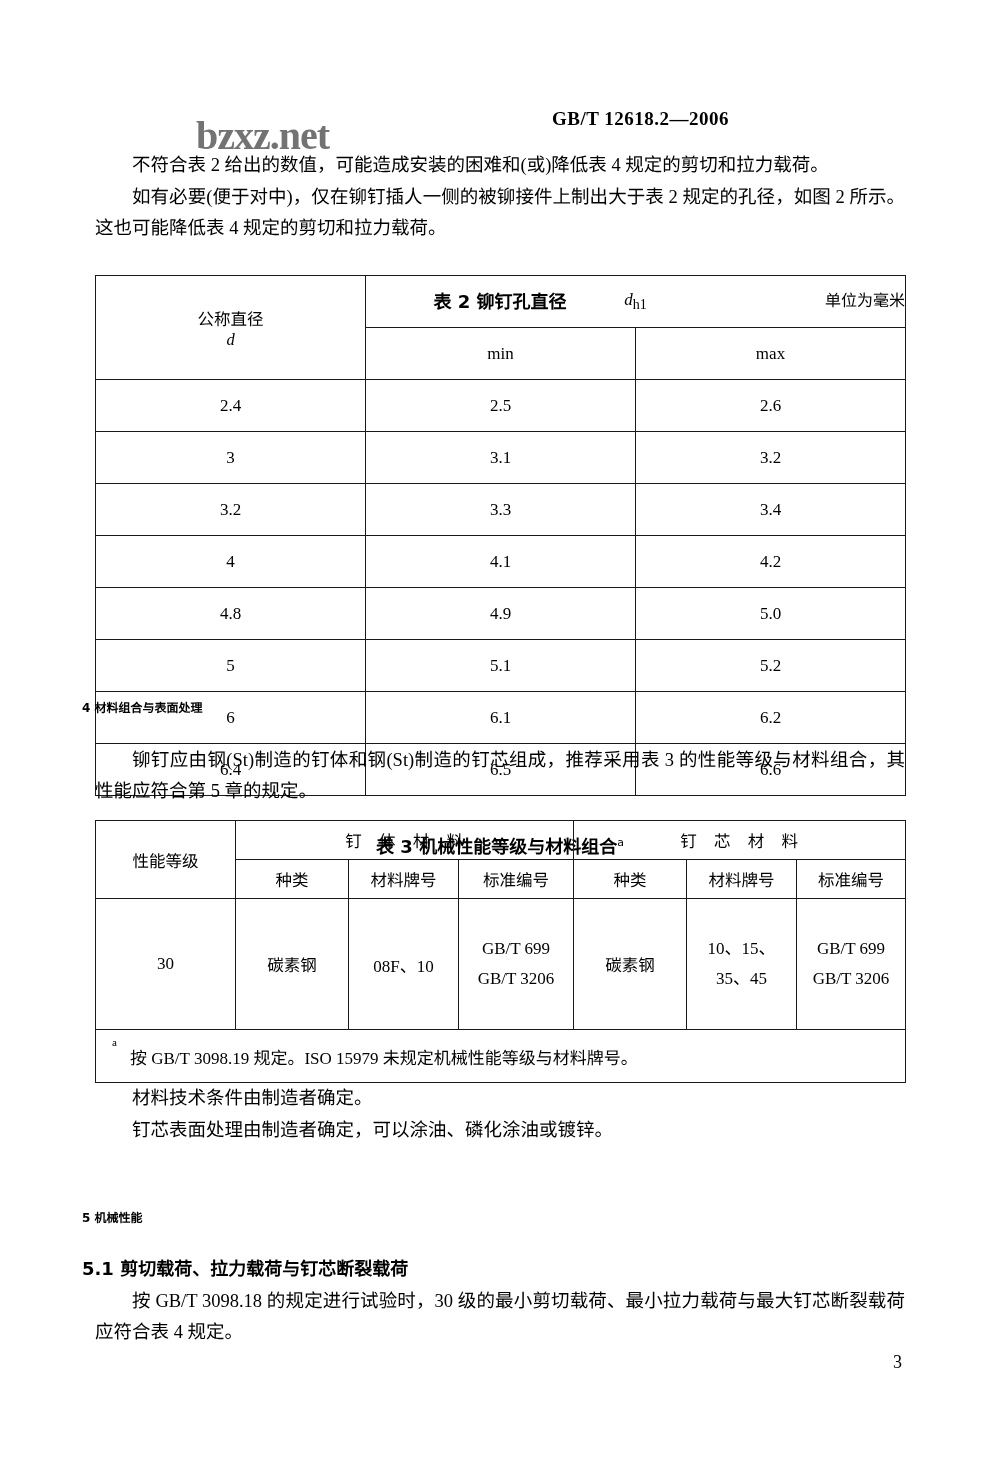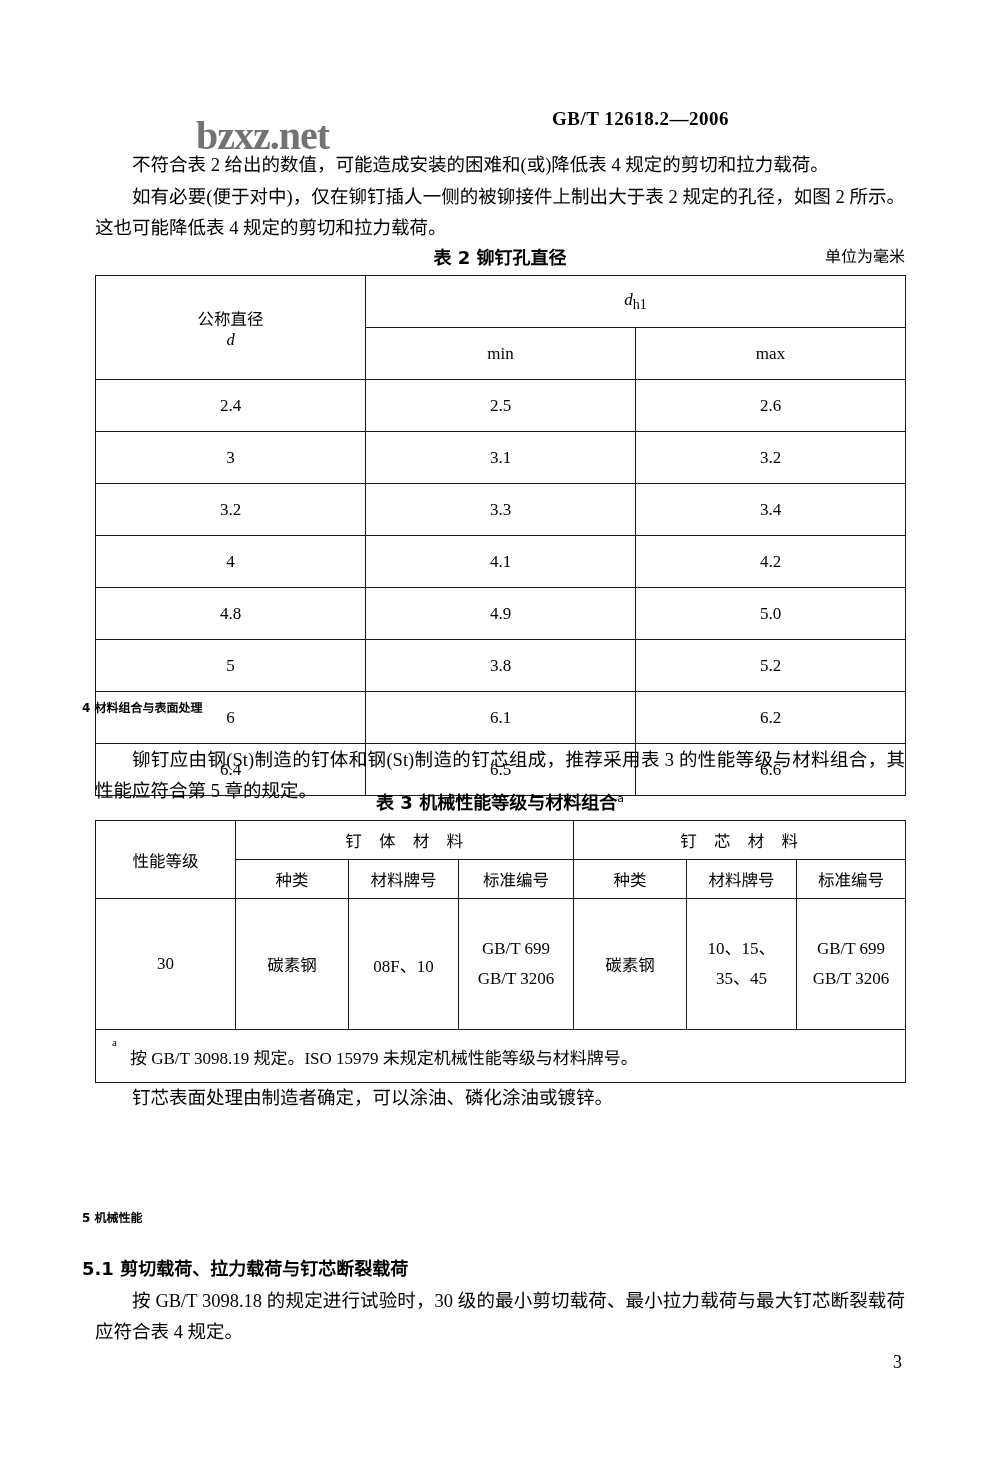--- a/index.html
+++ b/index.html
@@ -76,20 +76,21 @@
     font-weight: bold;
     font-size: 18px;
     line-height: 30px;
   }
   .tbl-caption {
     font-family: "DejaVu Sans", "Liberation Sans", sans-serif;
     font-weight: bold;
     font-size: 18px;
     text-align: center;
     position: relative;
+    margin-top: 44px;
   }
   .tbl-caption .unit {
     position: absolute;
     right: 0;
     top: 0;
     font-family: "DejaVu Sans", "Liberation Sans", sans-serif;
     font-weight: normal;
     font-size: 16px;
   }
   .sup-a {
@@ -217,21 +218,21 @@
             <td>4.1</td>
             <td>4.2</td>
           </tr>
           <tr>
             <td>4.8</td>
             <td>4.9</td>
             <td>5.0</td>
           </tr>
           <tr>
             <td>5</td>
-            <td>3.8</td>
+            <td>5.1</td>
             <td>5.2</td>
           </tr>
           <tr>
             <td>6</td>
             <td>6.1</td>
             <td>6.2</td>
           </tr>
           <tr>
             <td>6.4</td>
             <td>6.5</td>
@@ -303,20 +304,21 @@
             <td class="footnote-cell" colspan="7">
               <span class="mark">a</span>
               <span>按 GB/T 3098.19 规定。ISO 15979 未规定机械性能等级与材料牌号。</span>
             </td>
           </tr>
         </tbody>
       </table>
     </div>
 
     <div class="body-block" style="top:1083px;">
+      <p class="para indent">材料技术条件由制造者确定。</p>
       <p class="para indent">钉芯表面处理由制造者确定，可以涂油、磷化涂油或镀锌。</p>
     </div>
 
     <div class="body-block" style="left:82px; top:1203px; width:823px;">
       <h2 class="sec">5   机械性能</h2>
     </div>
     <div class="body-block" style="left:82px; top:1254px; width:823px;">
       <h3 class="subsec">5.1   剪切载荷、拉力载荷与钉芯断裂载荷</h3>
     </div>
     <div class="body-block" style="top:1286px;">

